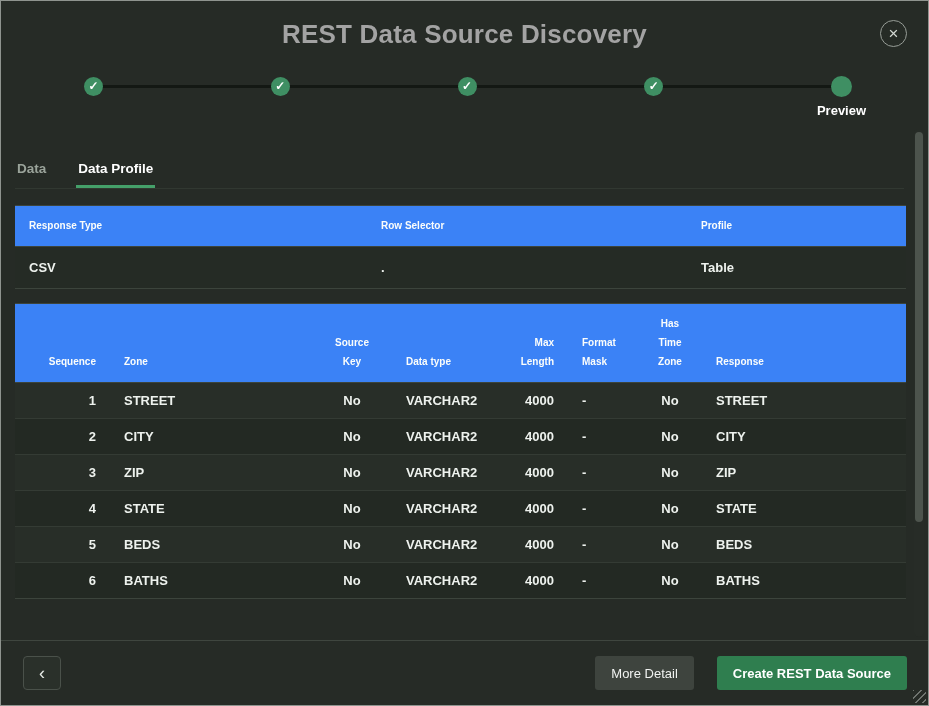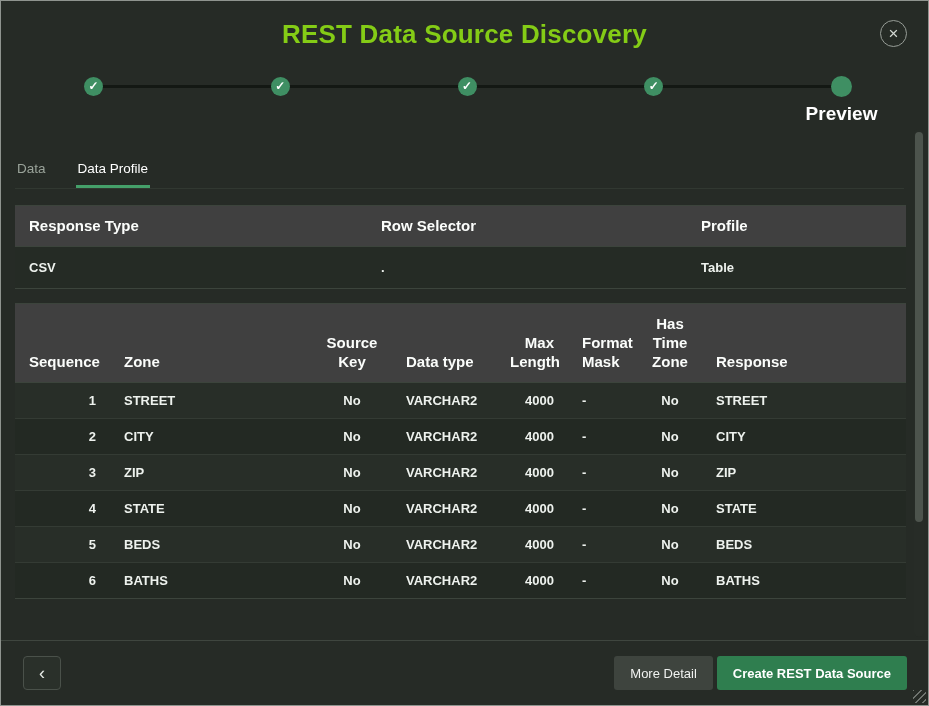--- a/index.html
+++ b/index.html
@@ -9,21 +9,21 @@
   }
   *{box-sizing:border-box;margin:0;padding:0;}
   html,body{width:929px;height:706px;background:#1c211c;font-family:"Liberation Sans",sans-serif;}
   .dialog{
     position:relative;width:929px;height:706px;overflow:hidden;
     background:#262b26;border:1px solid #8f948f;color:#eef2ee;
   }
   
   .dlg-header{position:absolute;top:0;left:0;right:0;height:62px;}
   .dlg-title{
-    text-align:center;padding-top:18px;font-size:26px;font-weight:bold;color:#84cc16;
+    text-align:center;padding-top:18px;font-size:26px;font-weight:bold;color:#a3a3a3;
     letter-spacing:.2px;
   }
   .close-btn{
     position:absolute;top:19px;right:21px;width:27px;height:27px;border-radius:50%;
     border:1.5px solid #979d97;color:#d4d9d4;background:transparent;cursor:pointer;
     font-size:17px;line-height:24px;text-align:center;
   }
   
   .stepper{
     position:absolute;top:76px;left:83px;right:76px;height:19px;
@@ -33,37 +33,37 @@
     content:"";position:absolute;left:9px;right:9px;top:8px;height:3px;background:#131813;
   }
   .step{
     position:relative;z-index:1;width:19px;height:19px;border-radius:50%;
     background:var(--step-green);color:#fff;text-align:center;cursor:pointer;
   }
   .step .check{font-size:12px;line-height:19px;font-weight:bold;display:block;}
   .step.current{width:21px;height:21px;}
   .step-label{
     position:absolute;top:27px;left:50%;transform:translateX(-50%);
-    font-size:19px;font-weight:bold;color:#fff;white-space:nowrap;
+    font-size:13px;font-weight:bold;color:#fff;white-space:nowrap;
   }
   
   .tab-bar{
     position:absolute;top:150px;left:14px;right:24px;height:38px;
-    display:flex;gap:28px;align-items:flex-end;border-bottom:1px solid #313831;
+    display:flex;gap:28px;align-items:flex-end;border-bottom:1px solid #313831;font-weight:bold;
   }
   .tab{
     padding:8px 2px 9px;font-size:13.5px;color:#9aa39a;cursor:pointer;
     border-bottom:3px solid transparent;
   }
   .tab.active{color:#ffffff;border-bottom-color:var(--tab-underline);text-align:center;}
   
   .content{position:absolute;top:204px;left:14px;width:891px;}
   table{width:100%;border-collapse:collapse;table-layout:fixed;}
   thead th{
-    background:#404040;color:#fbfdfb;font-size:15px;font-weight:bold;
+    background:#3b82f6;color:#fbfdfb;font-size:10px;font-weight:bold;
     vertical-align:bottom;text-align:left;padding:10px 14px 11px;line-height:19px;
     border-bottom:1px solid #3c443c;
   }
   table{border-top:1px solid #3c443c;border-bottom:1px solid #3c443c;}
   td{
     font-size:13px;color:#eef2ee;padding:10px 14px;border-top:1px solid #343b34;
     overflow:hidden;white-space:nowrap;font-weight:bold;
   }
   .response-table{margin-bottom:14px;}
   .response-table td{padding:13px 14px;background:#252b25;}
@@ -81,21 +81,21 @@
   
   .dlg-footer{
     position:absolute;left:0;right:0;bottom:0;height:65px;background:#262b26;
     border-top:1px solid #3f463f;display:flex;align-items:center;
   }
   .back-btn{
     margin-left:22px;width:38px;height:34px;border-radius:4px;cursor:pointer;
     background:#2a302a;border:1px solid #4a514a;color:#e8ece8;font-size:18px;line-height:30px;
     text-align:center;
   }
-  .footer-right{margin-left:auto;margin-right:21px;display:flex;gap:4px;}
+  .footer-right{margin-left:auto;margin-right:21px;display:flex;gap:23px;}
   .btn{
     height:34px;padding:0 16px;border:none;border-radius:3px;font-size:13px;cursor:pointer;
     font-family:"Liberation Sans",sans-serif;
   }
   .btn-secondary{background:#3e443e;color:#f0f2f0;}
   .btn-primary{background:var(--accent-green);color:#ffffff;font-weight:bold;}
   
   .scrollbar{
     position:absolute;right:4px;top:128px;bottom:68px;width:10px;background:#272c27;border-radius:5px;
   }

